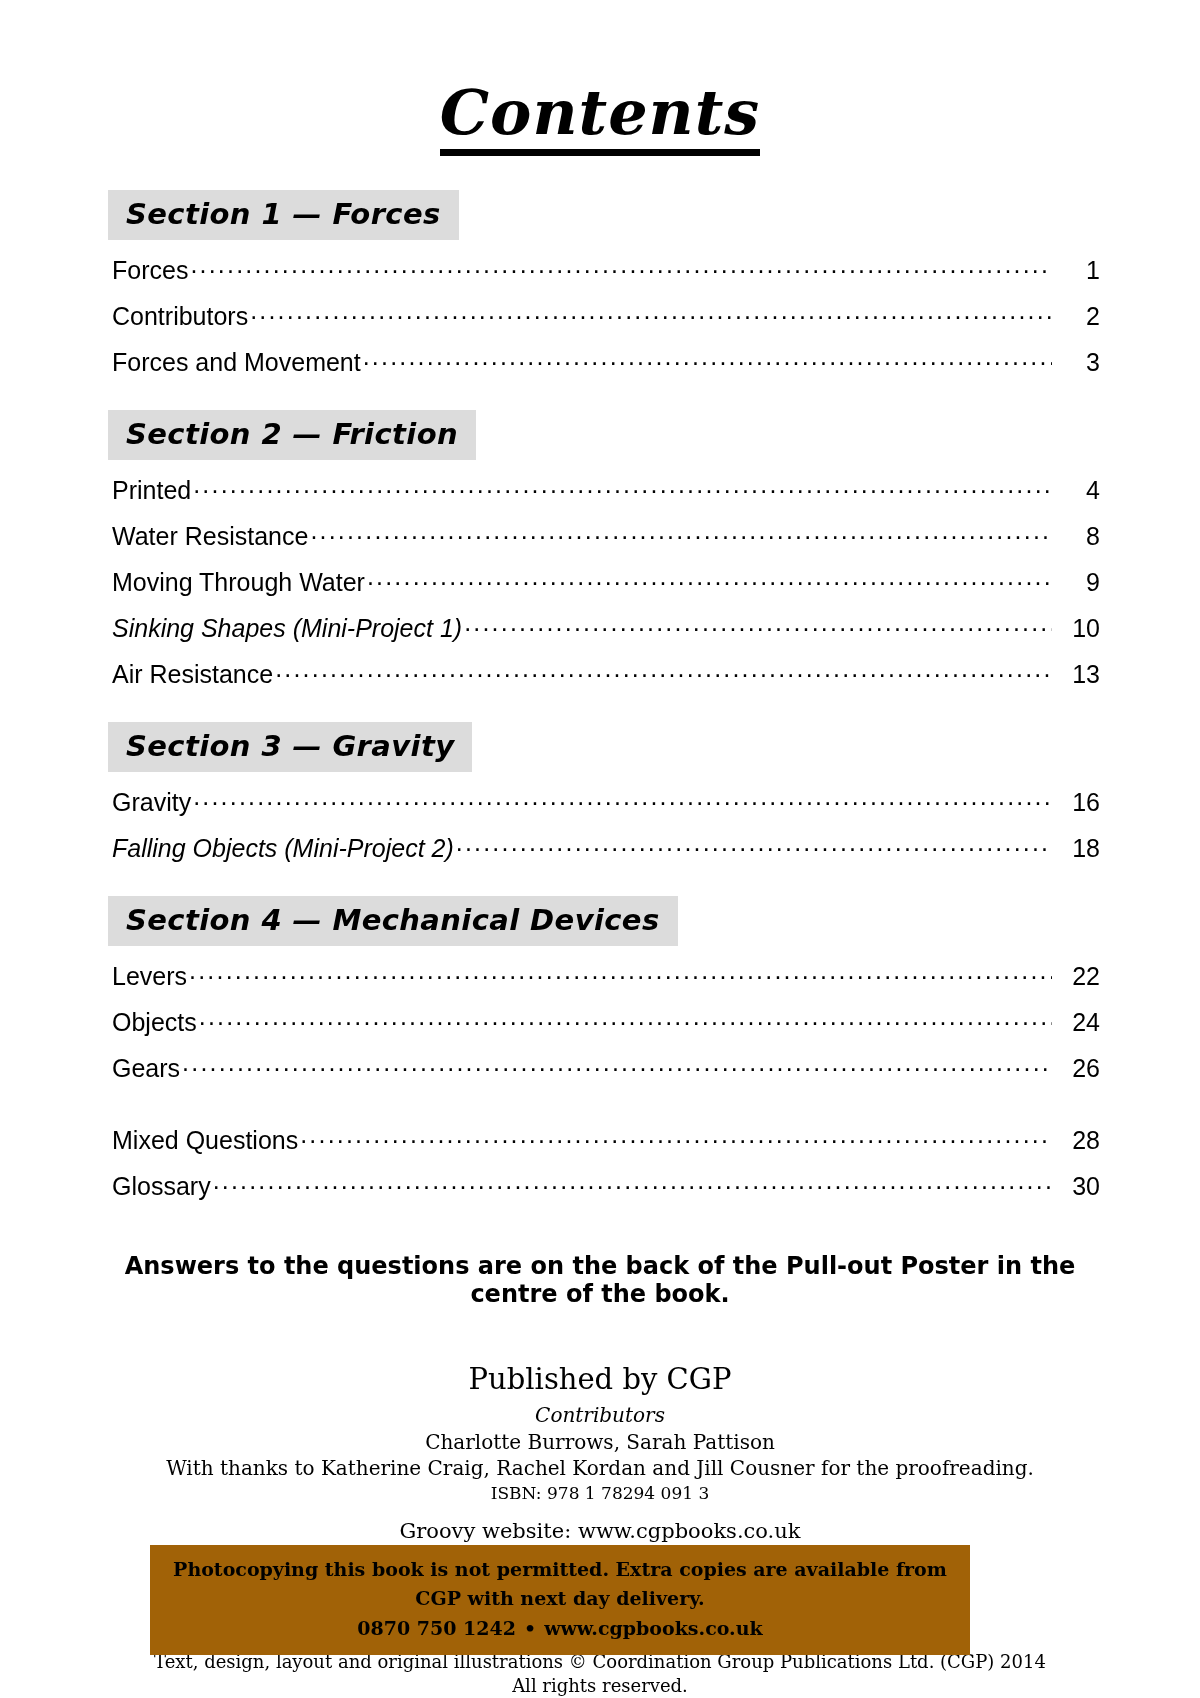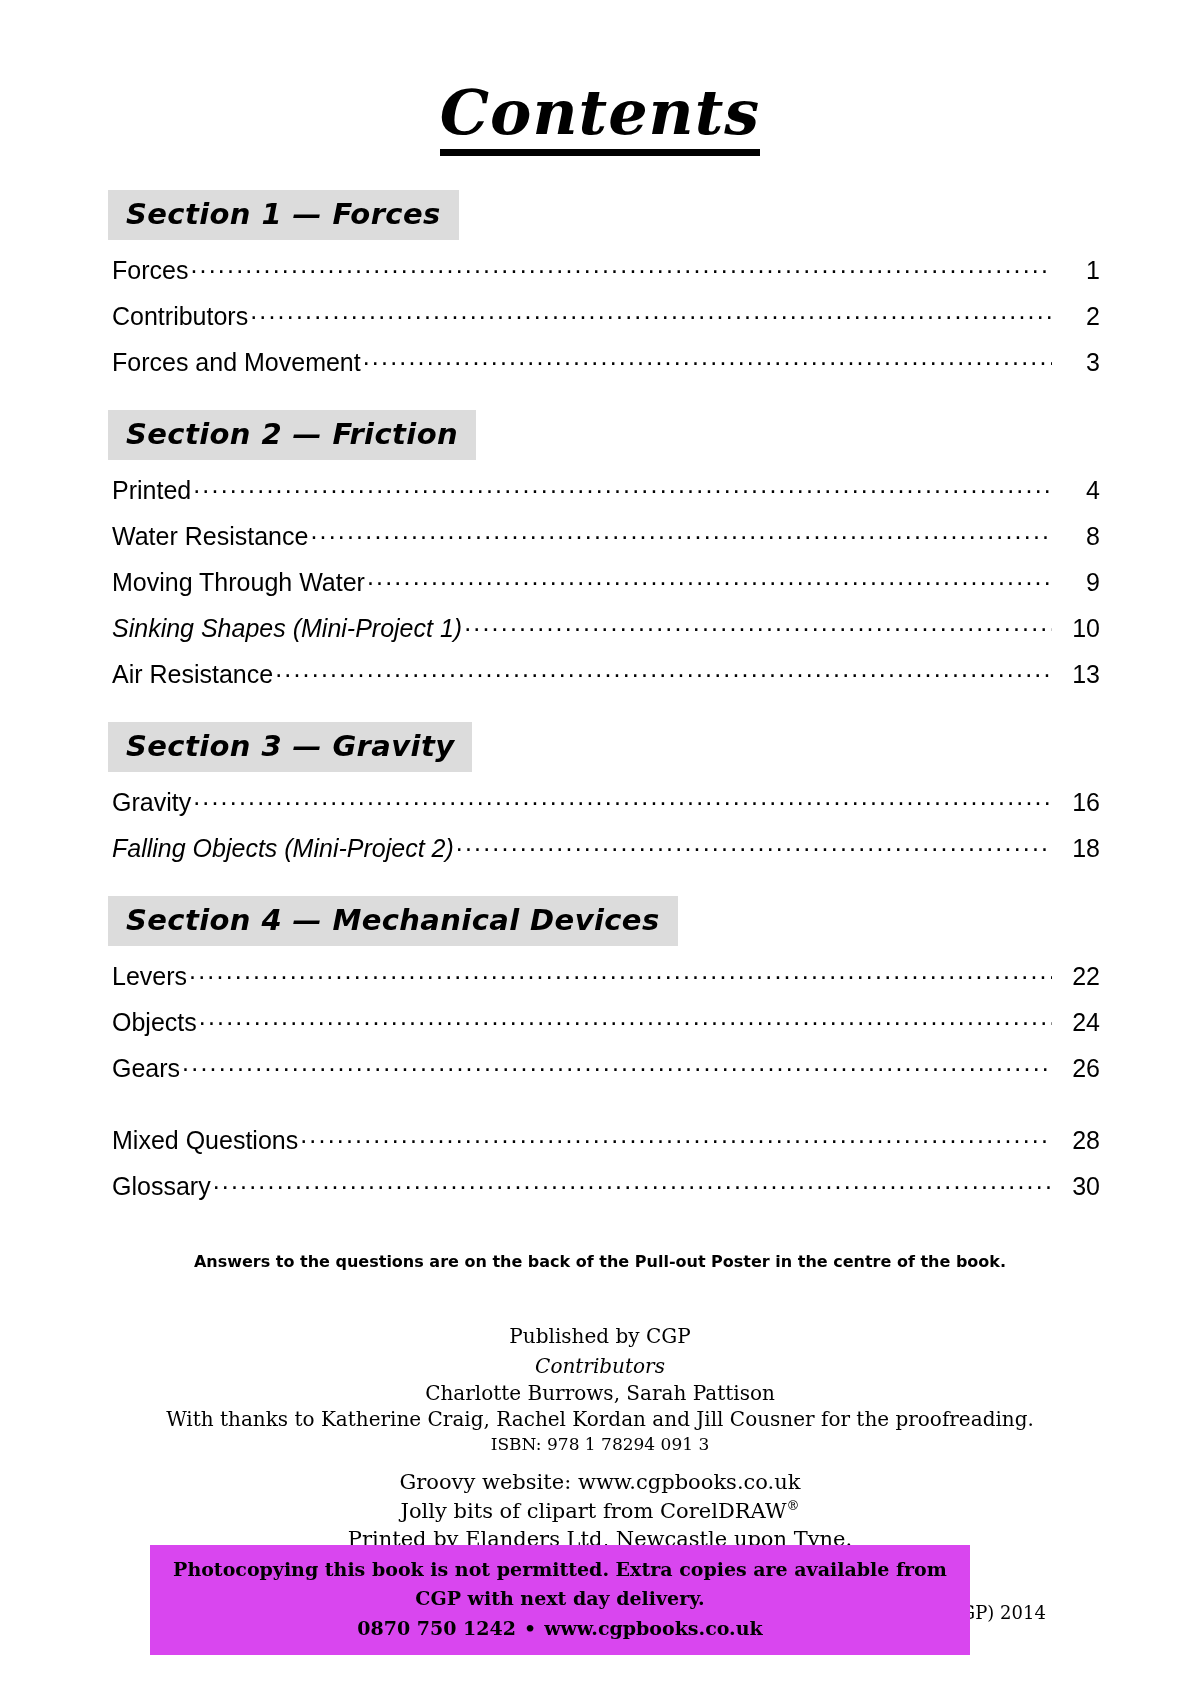--- a/index.html
+++ b/index.html
@@ -101,33 +101,33 @@
     font-size: 25px;
   }
 
   .extra-gap { height: 26px; }
 
   
   .answers-note {
     text-align: center;
     font-family: "DejaVu Sans", "Liberation Sans", sans-serif;
     font-weight: bold;
-    font-size: 16px;
+    font-size: 24px;
     margin-top: 44px;
   }
 
   
   .imprint {
     text-align: center;
     font-family: "DejaVu Serif", "Liberation Serif", serif;
     margin-top: 52px;
     line-height: 1.32;
   }
   .imprint .pub {
-    font-size: 20px;
+    font-size: 29px;
     margin-bottom: 4px;
     margin-top: 45px;
   }
   .imprint .contrib-head {
     font-size: 20px;
     font-style: italic;
   }
   .imprint .contrib-names { font-size: 20px; }
   .imprint .thanks { font-size: 20px; }
   .imprint .isbn {
@@ -143,21 +143,21 @@
     margin-top: 20px;
   }
   sup.reg { font-size: 0.62em; vertical-align: super; }
 
   
   .photocopy-bar {
     position: absolute;
     left: 150px;
     top: 1545px;
     width: 820px;
-    background: #d946ef;
+    background: #a16207;
     text-align: center;
     font-family: "DejaVu Serif", "Liberation Serif", serif;
     font-weight: bold;
     font-size: 19px;
     line-height: 1.55;
     padding: 10px 0 12px 0;
   }
   .photocopy-bar .dotsep { padding: 0 8px; }
 </style>
 </head>

